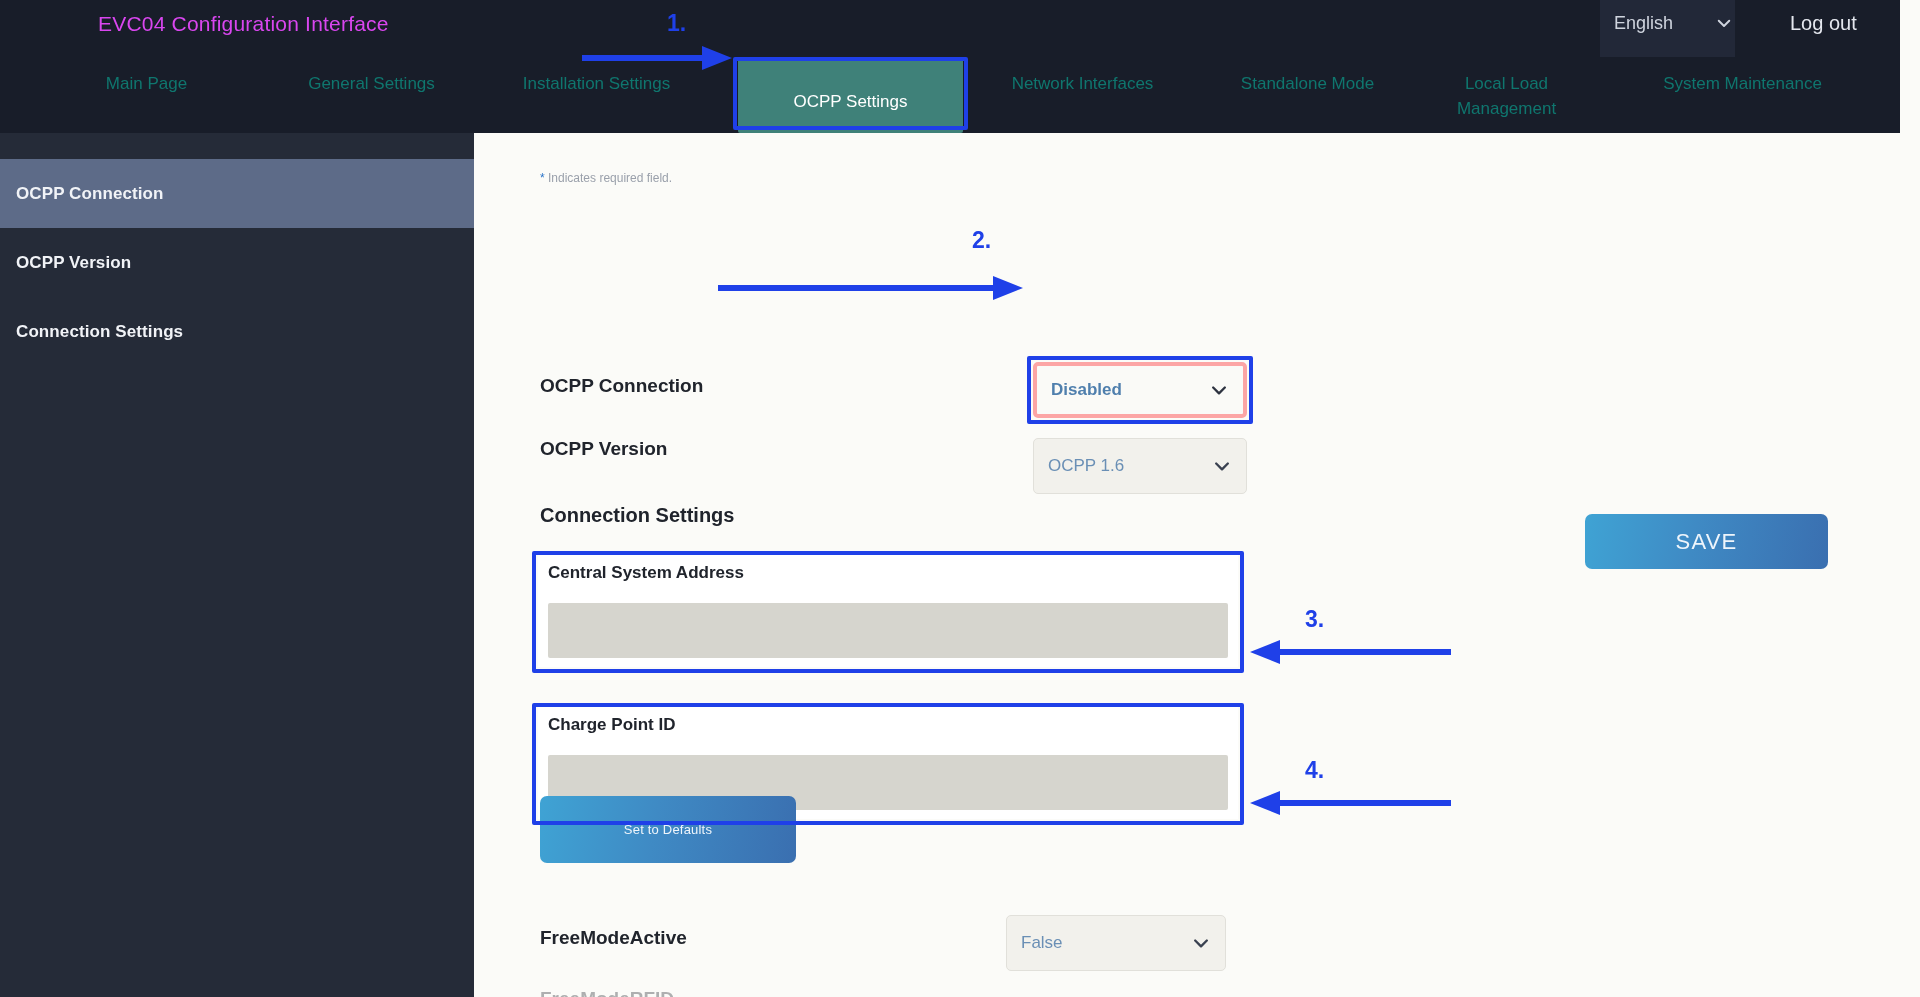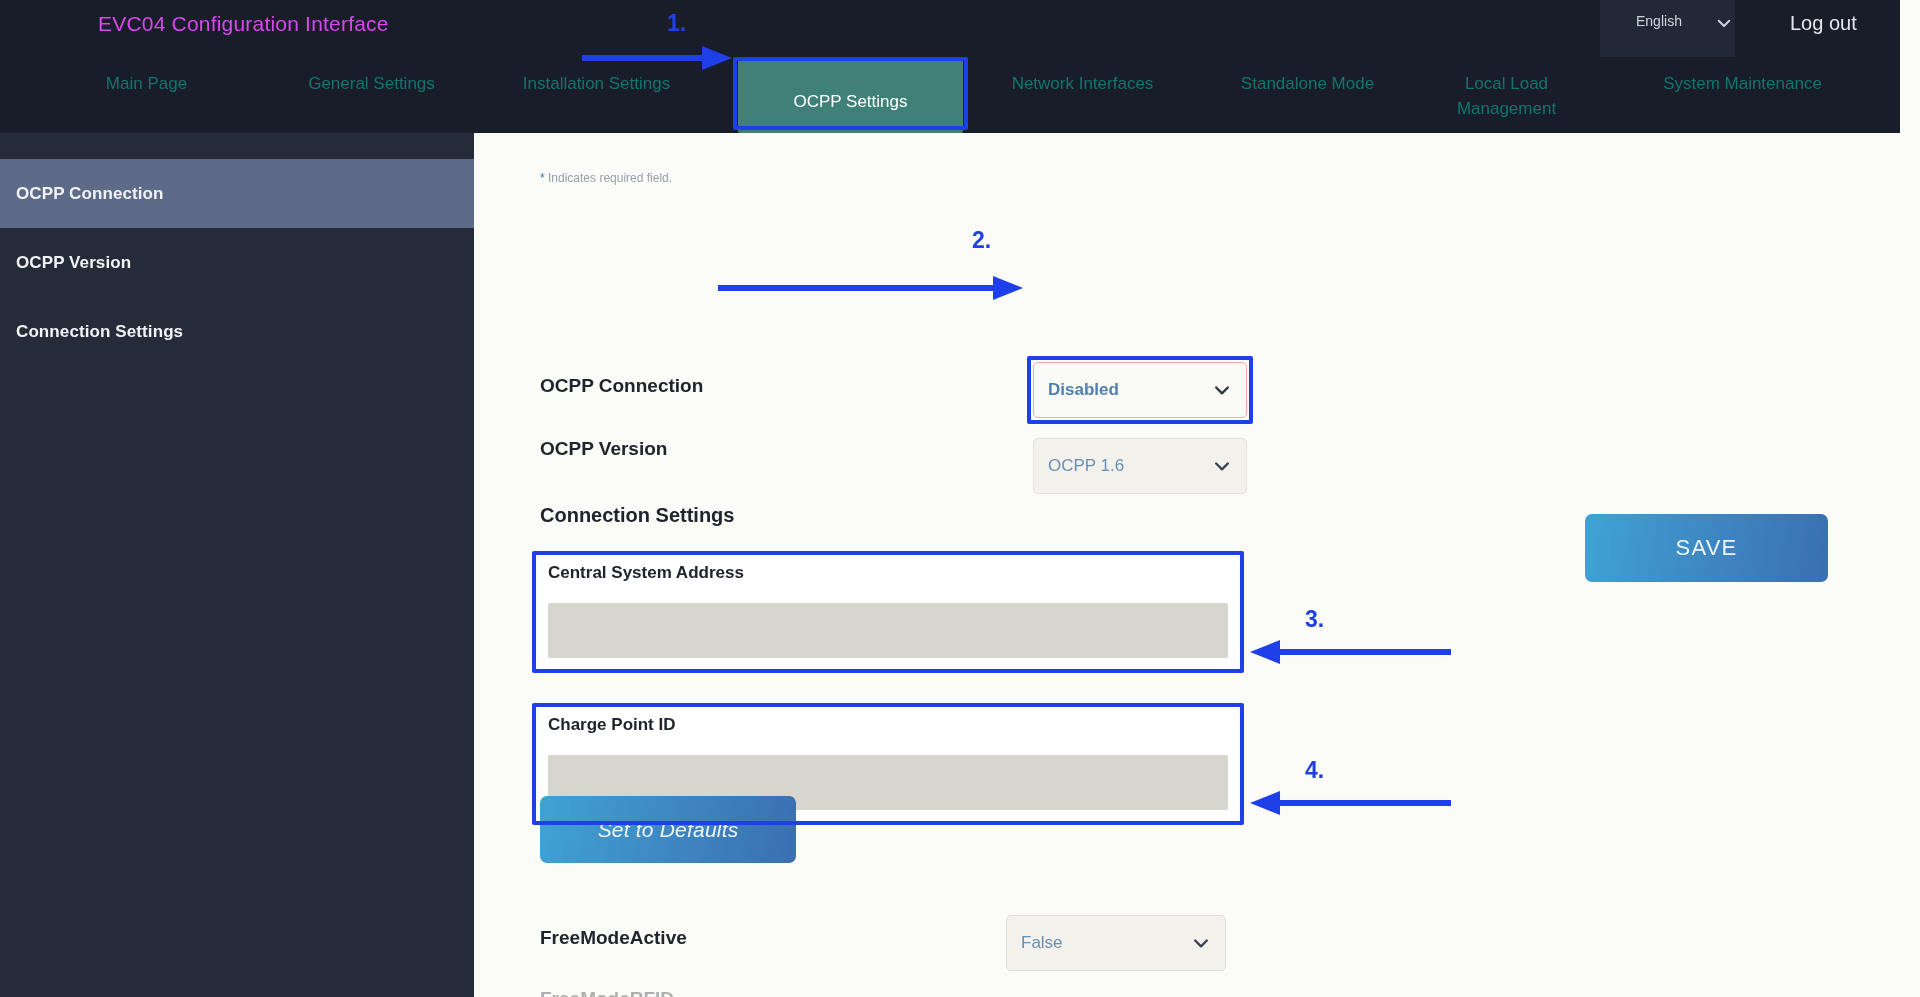--- a/index.html
+++ b/index.html
@@ -19,21 +19,21 @@
   .brand {
     position: absolute; left: 98px; top: 12px;
     font-size: 21px; color: #d946ef; letter-spacing: .2px;
   }
   .lang-panel {
     position: absolute; left: 1600px; top: 0px; width: 135px; height: 57px;
     background: #222838;
   }
   .lang-label {
     position: absolute; left: 1614px; top: 13px;
-    font-size: 14px; color: #cfd4de; margin-left: 22px;
+    font-size: 18px; color: #cfd4de;
   }
   .lang-caret {
     position: absolute; left: 1715px; top: 14px;
     width: 18px; height: 18px; color: #cfd4de;
   }
   .logout {
     position: absolute; left: 1790px; top: 12px;
     font-size: 20px; color: #e4e7ee;
   }
 
@@ -81,21 +81,21 @@
   }
   .section-title {
     position: absolute; font-size: 20px; font-weight: bold; color: #20242c;
   }
 
   .select-box {
     position: absolute; height: 56px; border-radius: 5px;
     background: #f2f1ec; border: 1px solid #e1e0da;
     display: flex; align-items: center; padding: 0 14px;
   }
-  .select-box.enabled { background: #fafaf7; border: 1px solid #fca5a5; gap: 48px; }
+  .select-box.enabled { background: #fafaf7; border: 4px solid #fca5a5; gap: 48px; }
   .select-val { font-size: 17px; color: #6a8fb5; flex: 1; }
   .select-box.enabled .select-val { color: #4f7fad; font-weight: bold; }
   .select-caret { width: 20px; height: 20px; color: #2d3340; }
   .select-box .select-caret.dim { color: #3a4150; }
 
   .field {
     position: absolute; background: #ffffff;
   }
   .field-label {
     position: absolute; left: 10px; top: 8px;
@@ -105,21 +105,21 @@
     position: absolute; left: 10px; right: 10px; bottom: 9px; height: 55px;
     background: #d6d5ce; border: none; border-radius: 2px;
   }
 
   .btn-grad {
     position: absolute; border-radius: 7px;
     background: linear-gradient(100deg, #3fa3d4 0%, #3f8ac4 45%, #3a6fb0 100%);
     display: flex; align-items: center; justify-content: center;
     color: #eef5fb; border: none;
   }
-  .btn-defaults { font-size: 21px; letter-spacing: .2px; font-style: italic; }
+  .btn-defaults { font-size: 13px; letter-spacing: .2px; }
   .btn-save { font-size: 22px; letter-spacing: 1.2px; }
 
   
   .anno-box {
     position: absolute; border: 4px solid #1f40e8; border-radius: 2px;
     pointer-events: none;
   }
   .anno-num {
     position: absolute; font-size: 23px; font-weight: bold; color: #1f40e8;
   }
@@ -227,21 +227,21 @@
       <span class="select-val">False</span>
       <span class="select-caret dim">
         <svg viewBox="0 0 24 24" width="20" height="20" fill="none" stroke="currentColor" stroke-width="2.8" stroke-linecap="round" stroke-linejoin="round">
             <polyline points="5,9 12,16 19,9"></polyline>
           </svg>
       </span>
     </div>
 
     <div class="cut-row" style="left:62px; top:855px; opacity:.35;">FreeModeRFID</div>
 
-    <div class="btn-grad btn-save" style="left:1107px; top:381px; width:243px; height:68px;">SAVE</div>
+    <div class="btn-grad btn-save" style="left:1107px; top:381px; width:243px; height:55px;">SAVE</div>
 
     <div class="anno-num" style="left:494px; top:94px;">2.</div>
     <svg class="anno-arrow" style="left:238px; top:141px;" width="310" height="28" viewBox="0 0 310 28">
       <line x1="2" y1="14" x2="283" y2="14" stroke="#1f40e8" stroke-width="6"></line>
       <polygon points="277,2 307,14 277,26" fill="#1f40e8"></polygon>
     </svg>
     <div class="anno-box" style="left:549px; top:223px; width:226px; height:68px;"></div>
 
     <div class="anno-num" style="left:827px; top:473px;">3.</div>
     <svg class="anno-arrow" style="left:770px; top:505px;" width="205" height="28" viewBox="0 0 205 28">

